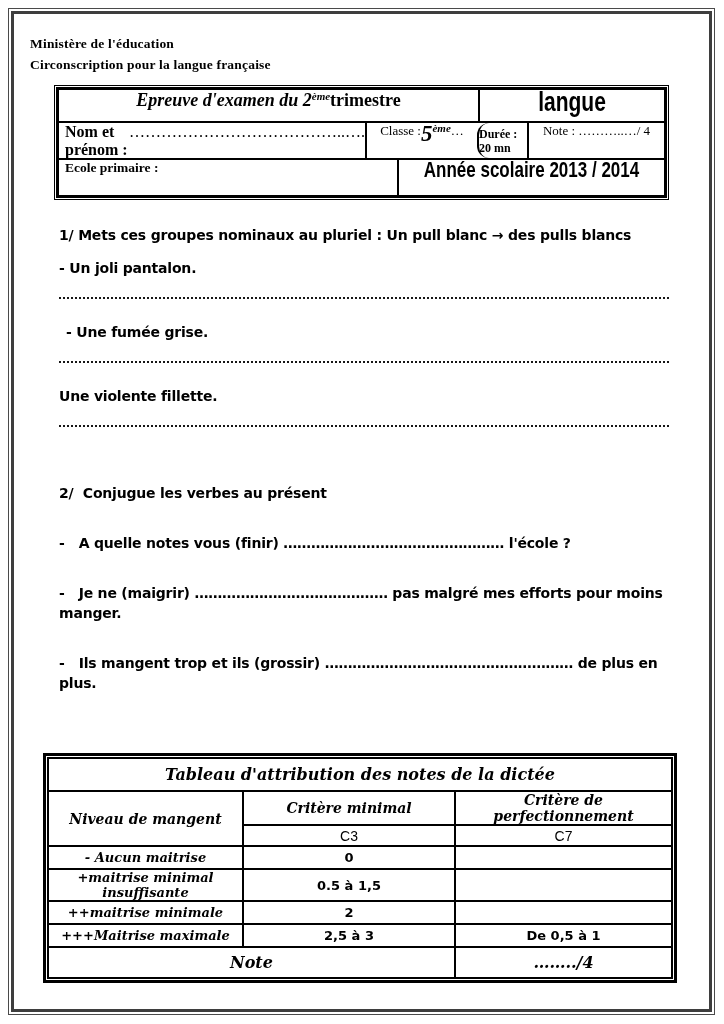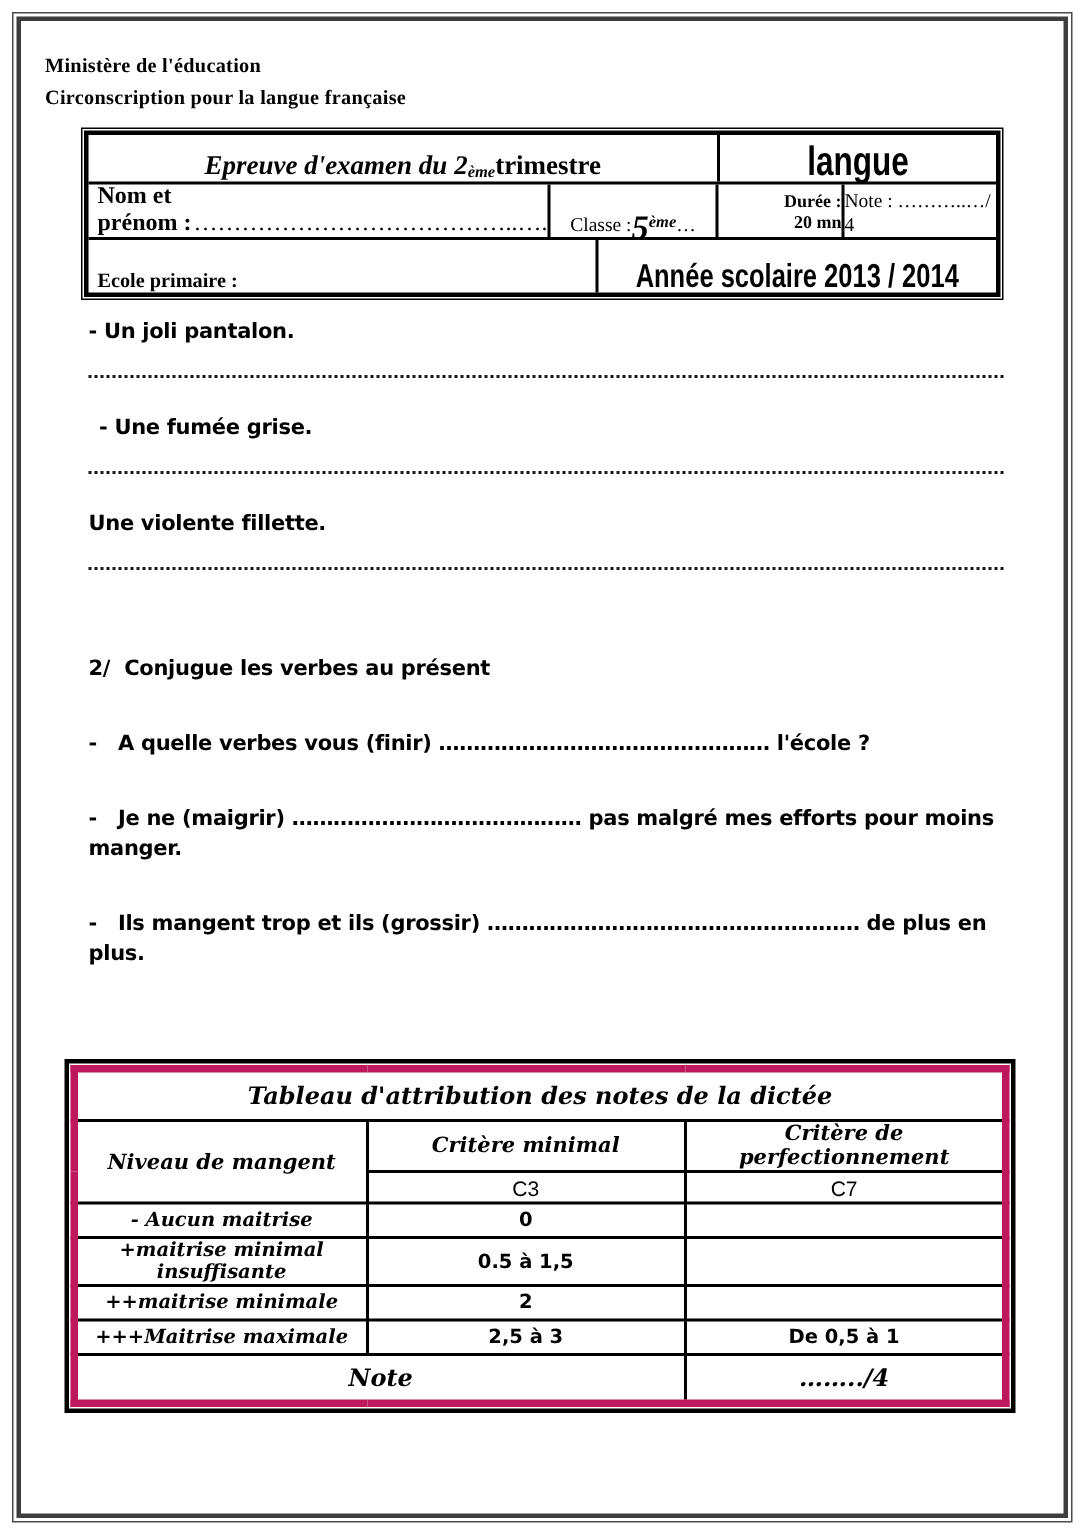--- a/index.html
+++ b/index.html
@@ -11,56 +11,56 @@
   .frame-inner { position:absolute; left:11px; top:11px; right:12px; bottom:12px; border:3px solid #3e3e3e; }
   .content { position:absolute; left:14px; top:14px; right:15px; bottom:15px; }
 
   .ministry { margin:19px 0 0 16px; font-weight:bold; font-size:13.5px; line-height:21px; letter-spacing:.2px; }
 
   
   .htable { margin:12px 0 0 42px; width:611px; box-sizing:border-box;
             border:3px solid #000; outline:1px solid #000; outline-offset:1px; }
   .hrow { display:flex; border-top:2px solid #000; }
   .hrow:first-child { border-top:none; }
-  .hcell { border-left:2px solid #000; box-sizing:border-box; display:flex; align-items:flex-end; }
+  .hcell { border-left:2px solid #000; box-sizing:border-box; display:flex; align-items:flex-start; }
   .hcell:first-child { border-left:none; }
   .r1 { height:31px; } .r2 { height:35px; } .r3 { height:35px; }
   .c-title { width:419px; justify-content:center; font-size:18px; font-weight:bold; }
   .c-title .it { font-style:italic; }
   .c-title sup { font-size:11px; font-style:italic; }
   .c-lang { flex:1; justify-content:center; }
   .impact { font-family:"Liberation Sans", sans-serif; font-weight:bold; display:inline-block;
             transform:scaleY(1.3); letter-spacing:0; }
   .lang-txt { font-size:21px; }
   .c-name { width:306px; padding-left:6px; font-size:16px; }
   .c-name b { font-weight:bold; }
   .c-classe { width:112px; justify-content:center; font-size:13px; }
   .classe-num { font-size:23px; font-weight:bold; line-height:10px;font-style:italic; }
   .classe-num sup { font-size:11px; }
-  .c-duree { width:84px; flex-direction:column; justify-content:center; font-weight:bold; font-size:12px; line-height:14px; text-align:center; }
+  .c-duree { width:50px; flex-direction:column; justify-content:center; font-weight:bold; font-size:12px; line-height:14px; text-align:center;border-radius:12px; }
   .c-note { flex:1; justify-content:center; font-size:13px; }
   .c-school { width:338px; padding-left:6px; font-size:13.5px; font-weight:bold; }
   .c-year { flex:1; justify-content:center; }
   .year-txt { font-size:17px; }
 
   
   .hand { font-family:"DejaVu Sans", sans-serif; font-weight:bold; font-size:14px;
           letter-spacing:-.2px; white-space:pre-wrap; line-height:20px; }
   .ex1-title { margin:27px 40px 0 45px; }
   .ex-item   { margin:13px 40px 0 45px; }
   .ex-item-indent { margin-left:52px; }
   .dotline { margin:19px 40px 0 45px; height:0; border-bottom:2px dotted #161616; }
   .gap-md { margin-top:23px; }
   .ex2-title { margin:56px 40px 0 45px; }
   .ex2-item  { margin:30px 30px 0 45px; }
 
   
   .btable-wrap { margin:60px 0 0 29px; width:634px; box-sizing:border-box;
                  border:3px solid #000; padding:1px; }
-  .btable { width:100%; border-collapse:collapse; border:5px solid #be185d; table-layout:fixed; }
+  .btable { width:100%; border-collapse:collapse; border:1px solid #be185d; table-layout:fixed; }
   .btable td { border:2px solid #000; text-align:center; vertical-align:middle; padding:0 4px; overflow:hidden; }
   .script { font-family:"DejaVu Serif", serif; font-style:italic; font-weight:bold; }
   .t-title  { height:31px; font-size:16px; }
   .t-chead  { height:29px; font-size:14px; }
   .t-code   { height:19px; font-family:"Liberation Sans", sans-serif; font-weight:normal; font-size:14px; font-style:normal; }
   .t-level  { height:21px; font-size:13px; }
   .t-val    { font-family:"DejaVu Sans", sans-serif; font-weight:bold; font-size:13px; font-style:normal; }
   .t-note   { height:29px; font-size:16px; }
 </style>
 </head>
@@ -109,29 +109,30 @@
       <div class="hrow r3">
         <div class="hcell c-school">
           <span>Ecole primaire :</span>
         </div>
         <div class="hcell c-year">
           <span class="impact year-txt">Année scolaire 2013 / 2014</span>
         </div>
       </div>
     </div>
 
+    <div class="hand ex1-title">1/ Mets ces groupes nominaux au pluriel : Un pull blanc → des pulls blancs</div>
     <div class="hand ex-item">- Un joli pantalon.</div>
     <div class="dotline"></div>
     <div class="hand ex-item ex-item-indent gap-md">- Une fumée grise.</div>
     <div class="dotline"></div>
     <div class="hand ex-item gap-md">Une violente fillette.</div>
     <div class="dotline"></div>
 
     <div class="hand ex2-title">2/  Conjugue les verbes au présent</div>
-    <div class="hand ex2-item">-   A quelle verbes vous (finir) ………………………………………… l'école ?</div>
+    <div class="hand ex2-item">-   A quelle notes vous (finir) ………………………………………… l'école ?</div>
     <div class="hand ex2-item">-   Je ne (maigrir) …………………………………… pas malgré mes efforts pour moins manger.</div>
     <div class="hand ex2-item">-   Ils mangent trop et ils (grossir) ……………………………………………… de plus en plus.</div>
 
     <div class="btable-wrap">
       <table class="btable">
         <colgroup>
             <col style="width:195px">
             <col style="width:212px">
             <col>
           </colgroup>

